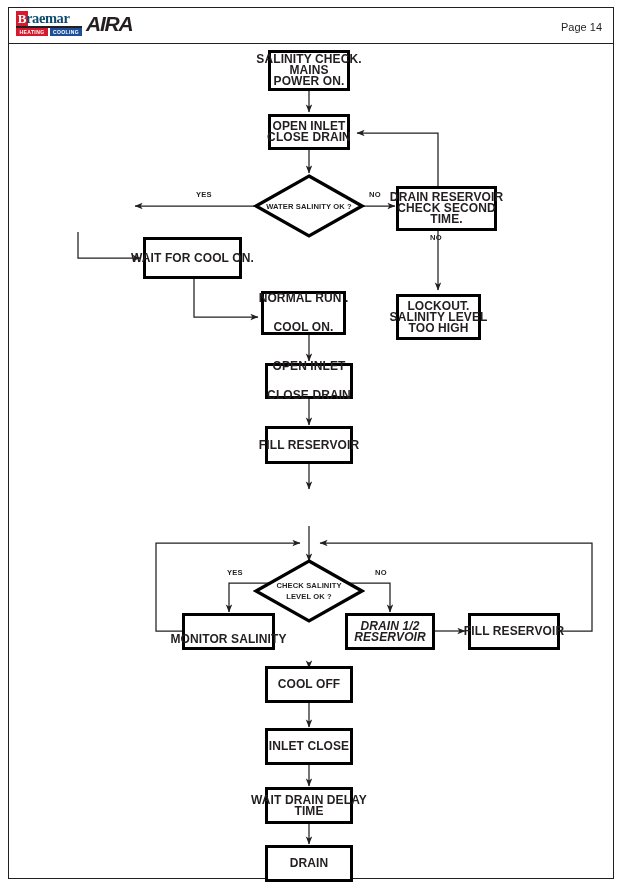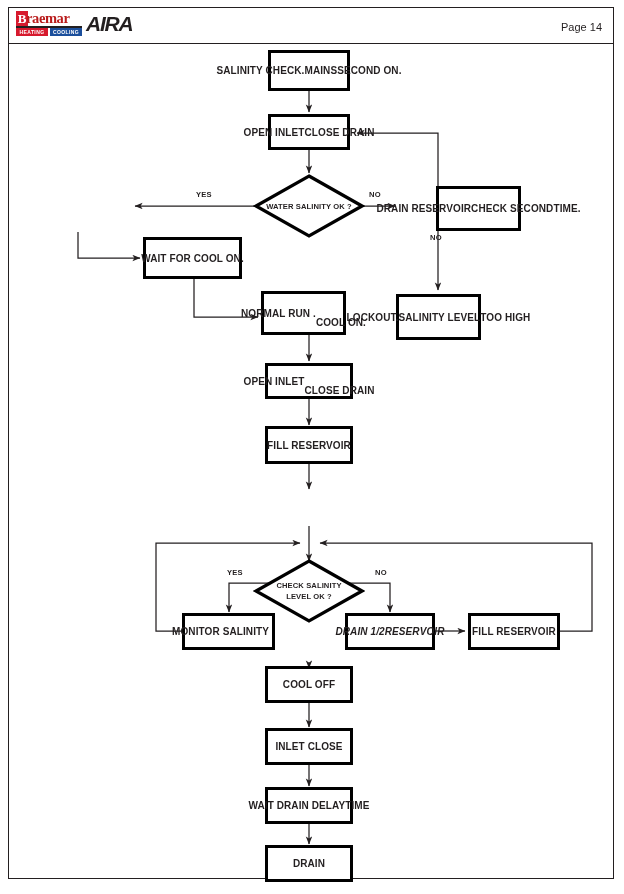--- a/index.html
+++ b/index.html
@@ -65,21 +65,21 @@
     text-align: center;
     font-family: "Liberation Serif", serif;
   }
   .brae-word {
     position: absolute;
     left: 10px;
     top: 0px;
     font-size: 14.5px;
     font-weight: bold;
     letter-spacing: -0.4px;
-    color: #b91c1c;
+    color: #0c4a6e;
     font-family: "Liberation Serif", serif;
     line-height: 15px;
   }
   .brae-rule {
     position: absolute;
     left: 0px;
     top: 15px;
     width: 66px;
     height: 1.5px;
     background: #231f20;
@@ -151,26 +151,26 @@
     height: 1.3px;
     background: #231f20;
   }
   
   .node {
     position: absolute;
     box-sizing: border-box;
     border: 3px solid #000000;
     background: #ffffff;
     display: flex;
-    flex-direction: row;
+    flex-direction: column;
     align-items: center;
     justify-content: center;
     text-align: center;
     color: #231f20;
-    font-size: 10px;
+    font-size: 12px;
     font-weight: bold;
     letter-spacing: 0.1px;
     line-height: 11px;
     padding: 2px 3px;
   }
   .node .ln { display: block; white-space: nowrap; }
   .node.spaced .ln + .ln { margin-top: 18px; }
 
   .diamond {
     position: absolute;
@@ -282,39 +282,39 @@
 
       <path d="M309,702 L309,727" marker-end="url(#ah)"></path>
       <path d="M309,764 L309,786" marker-end="url(#ah)"></path>
       <path d="M309,823 L309,844" marker-end="url(#ah)"></path>
     </g>
   </svg>
 
   <div class="node" style="left:268px; top:50px; width:82px; height:41px;">
     <span class="ln">SALINITY CHECK.</span>
     <span class="ln">MAINS</span>
-    <span class="ln">SECOND ON.</span>
+    <span class="ln">POWER ON.</span>
   </div>
 
   <div class="node" style="left:268px; top:114px; width:82px; height:36px;">
     <span class="ln">OPEN INLET</span>
     <span class="ln">CLOSE DRAIN</span>
   </div>
 
   <div class="diamond" style="left:253px; top:173px; width:112px; height:66px;">
     <svg width="112" height="66" viewBox="0 0 112 66" xmlns="http://www.w3.org/2000/svg">
       <polygon points="56,3 109,33 56,63 3,33" fill="#ffffff" stroke="#000000" stroke-width="3.2"></polygon>
     </svg>
     <div class="dtext">
       <span class="ln">WATER SALINITY OK ?</span>
     </div>
   </div>
 
 
-  <div class="node" style="left:396px; top:186px; width:85px; height:45px;margin-left:40px;">
+  <div class="node" style="left:396px; top:186px; width:101px; height:45px;">
     <span class="ln">DRAIN RESERVOIR</span>
     <span class="ln">CHECK SECOND</span>
     <span class="ln">TIME.</span>
   </div>
 
   <div class="node" style="left:143px; top:237px; width:99px; height:42px;">
     <span class="ln">WAIT FOR COOL ON.</span>
   </div>
 
   <div class="node" style="left:396px; top:294px; width:85px; height:46px;">

